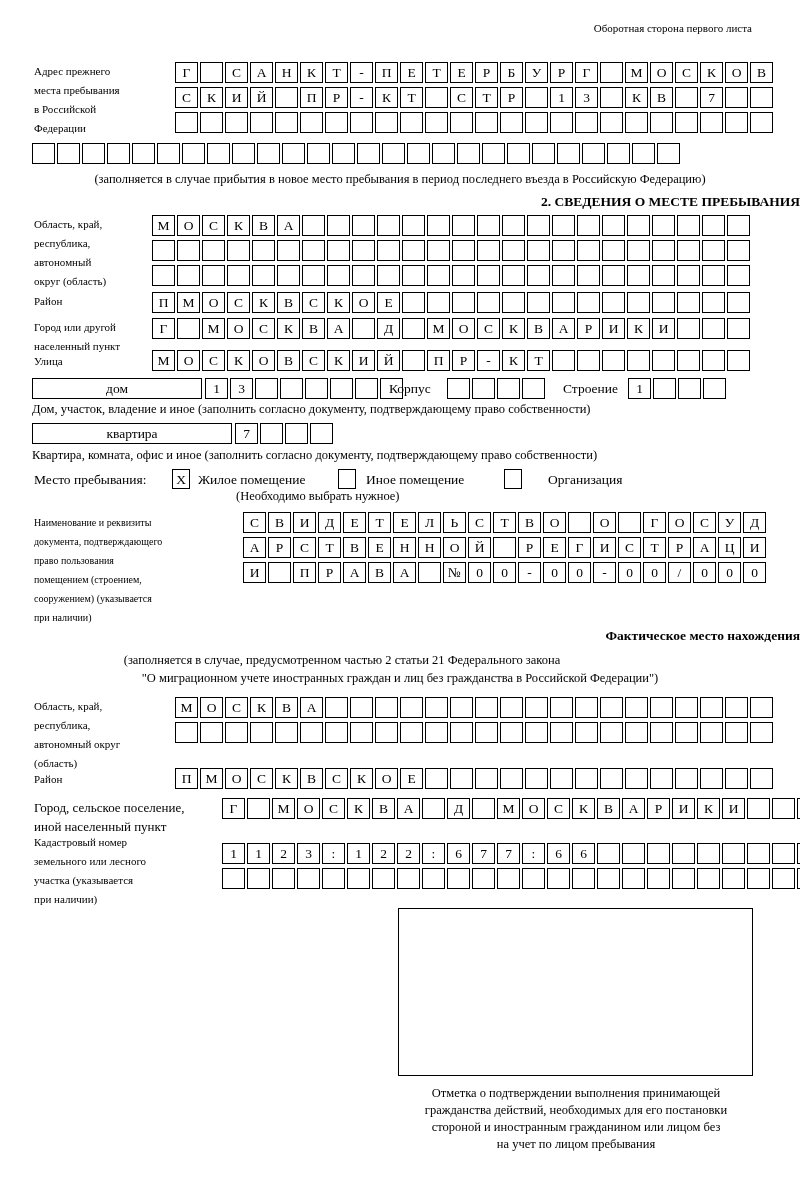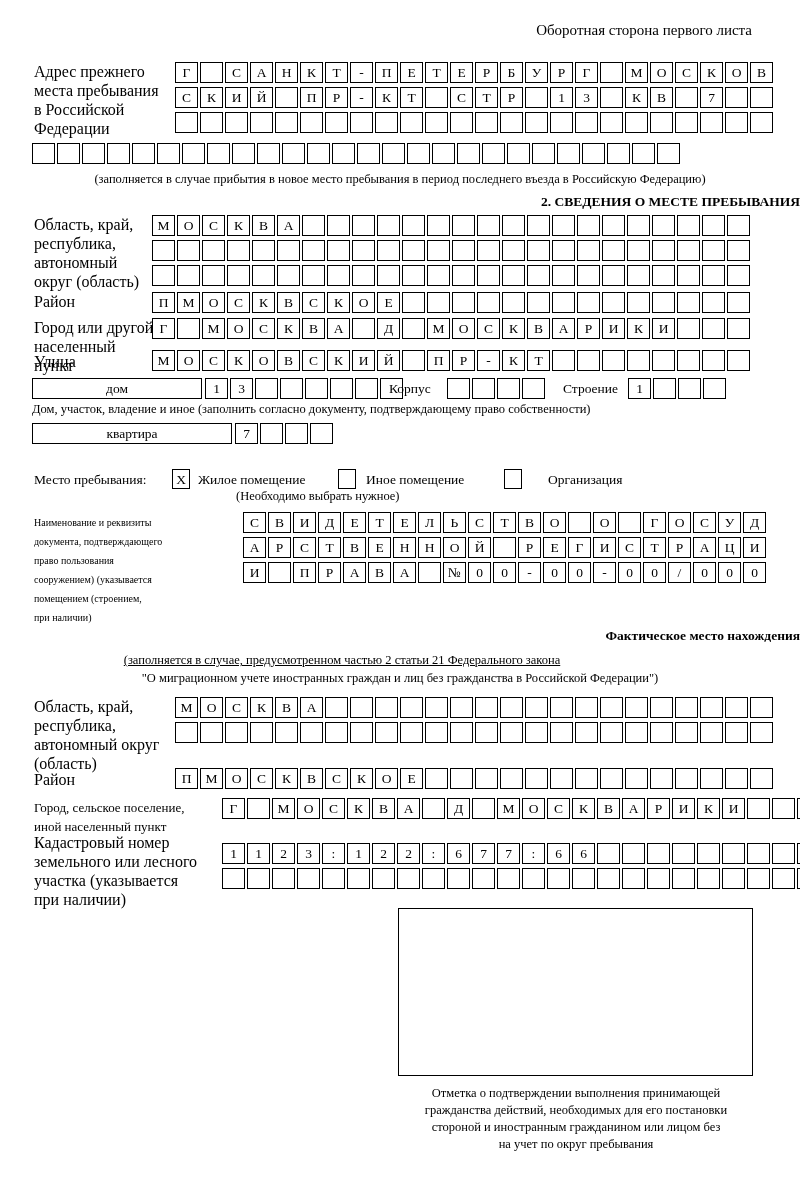--- a/index.html
+++ b/index.html
@@ -17,25 +17,25 @@
   }
   .page {
     position: relative;
     width: 800px;
     height: 1180px;
   }
   .abs { position: absolute; }
 
   .hdr-right {
     top: 22px; right: 48px;
-    font-size: 15px;
+    font-size: 11px;
   }
 
   .label {
-    font-size: 16px;
+    font-size: 11px;
     line-height: 19px;
   }
   .label-sm { font-size: 12.5px; }
 
   .section-title {
     text-align: right;
     font-weight: bold;
     font-size: 13.5px;
     width: 100%;
   }
@@ -409,36 +409,37 @@
 
   <div class="abs box-label" style="left:32px; top:423px; width:200px;">квартира</div>
 
   <div class="abs label-sm" style="left:32px; top:402px;">Дом, участок, владение и иное (заполнить согласно документу, подтверждающему право собственности)</div>
   <div class="abs cells" id="s2-flat" style="left:235px; top:423px;">
       <div class="cell">7</div>
       <div class="cell blank"></div>
       <div class="cell blank"></div>
       <div class="cell blank"></div>
     </div>
+  <div class="abs label-sm" style="left:32px; top:448px;">Квартира, комната, офис и иное (заполнить согласно документу, подтверждающему право собственности)</div>
 
   <div class="abs inline-label" style="left:34px; top:469px;">Место пребывания:</div>
   <div class="abs cell" style="left:172px; top:469px; width:18px; height:20px;">X</div>
   <div class="abs inline-label" style="left:198px; top:469px;">Жилое помещение</div>
   <div class="abs cell" style="left:338px; top:469px; width:18px; height:20px;"></div>
   <div class="abs inline-label" style="left:366px; top:469px;">Иное помещение</div>
   <div class="abs cell" style="left:504px; top:469px; width:18px; height:20px;"></div>
   <div class="abs inline-label" style="left:548px; top:469px;">Организация</div>
   <div class="abs label-sm" style="left:236px; top:489px;">(Необходимо выбрать нужное)</div>
 
   <div class="abs label" style="left:34px; top:513px; width:210px; font-size:10px;">
     <div>Наименование и реквизиты</div>
     <div>документа, подтверждающего</div>
     <div>право пользования</div>
+    <div>помещением (строением,</div>
     <div>сооружением) (указывается</div>
-    <div>помещением (строением,</div>
     <div>при наличии)</div>
   </div>
   <div class="abs cells" id="s2-doc-0" style="left:243px; top:512px;">
       <div class="cell">С</div>
       <div class="cell">В</div>
       <div class="cell">И</div>
       <div class="cell">Д</div>
       <div class="cell">Е</div>
       <div class="cell">Т</div>
       <div class="cell">Е</div>
@@ -498,21 +499,21 @@
       <div class="cell">-</div>
       <div class="cell">0</div>
       <div class="cell">0</div>
       <div class="cell">/</div>
       <div class="cell">0</div>
       <div class="cell">0</div>
       <div class="cell">0</div>
     </div>
 
   <div class="abs section-title" style="left:0px; top:628px;">Фактическое место нахождения</div>
-  <div class="abs footnote" style="left:0px; top:652px; width:684px;text-decoration:underline;">(заполняется в случае, предусмотренном частью 2 статьи 21 Федерального закона</div>
+  <div class="abs footnote" style="left:0px; top:652px; width:684px;">(заполняется в случае, предусмотренном частью 2 статьи 21 Федерального закона</div>
   <div class="abs footnote" style="left:0px; top:670px; width:800px;">"О миграционном учете иностранных граждан и лиц без гражданства в Российской Федерации")</div>
 
   <div class="abs label" style="left:34px; top:697px; width:150px;">
     <div>Область, край,</div>
     <div>республика,</div>
     <div>автономный округ</div>
     <div>(область)</div>
   </div>
   <div class="abs cells" id="al-region-0" style="left:175px; top:697px;">
       <div class="cell">М</div>
@@ -683,16 +684,16 @@
       <div class="cell blank"></div>
       <div class="cell blank"></div>
       <div class="cell blank"></div>
     </div>
 
   <div class="abs bigbox" style="left:398px; top:908px; width:355px; height:168px;"></div>
   <div class="abs footnote" style="left:385px; top:1085px; width:382px;">
     <div>Отметка о подтверждении выполнения принимающей</div>
     <div>гражданства действий, необходимых для его постановки</div>
     <div>стороной и иностранным гражданином или лицом без</div>
-    <div>на учет по округ пребывания</div>
+    <div>на учет по лицом пребывания</div>
   </div>
 
 </div>
 
 </body></html>

